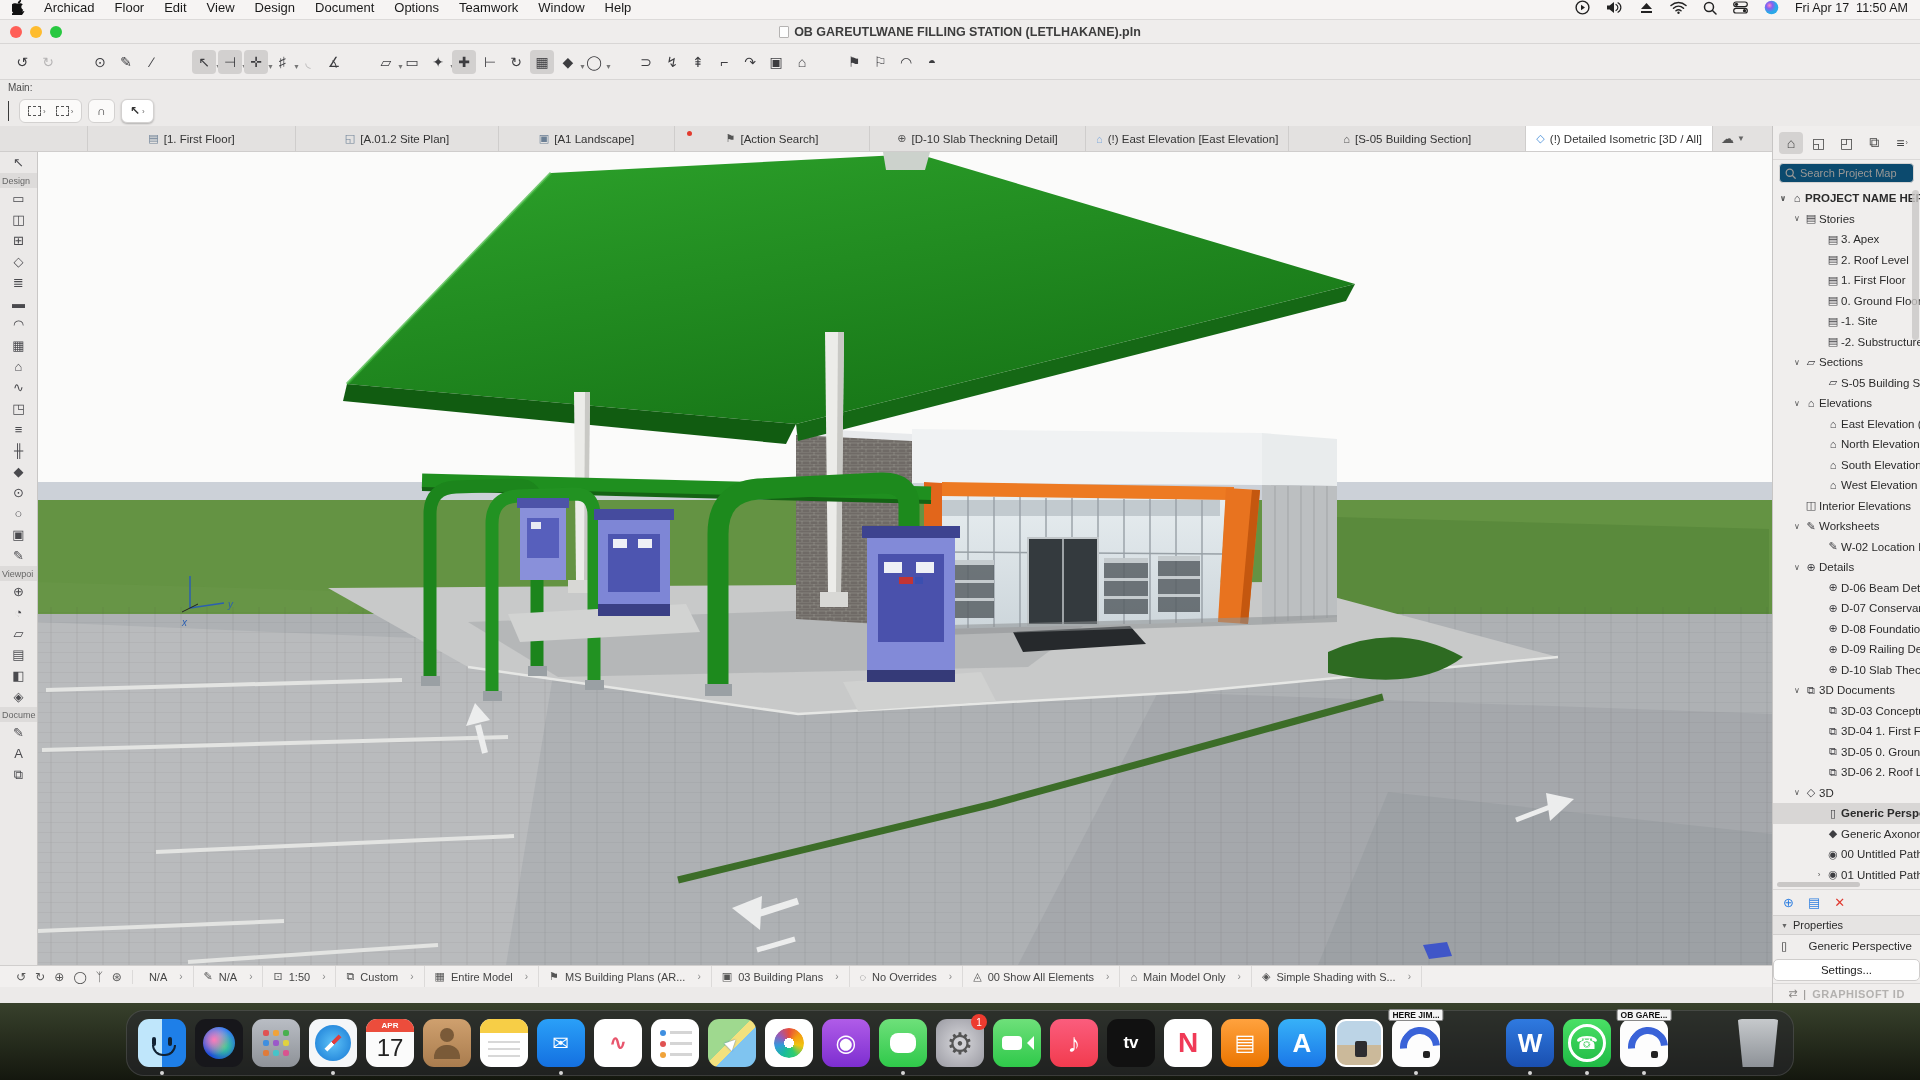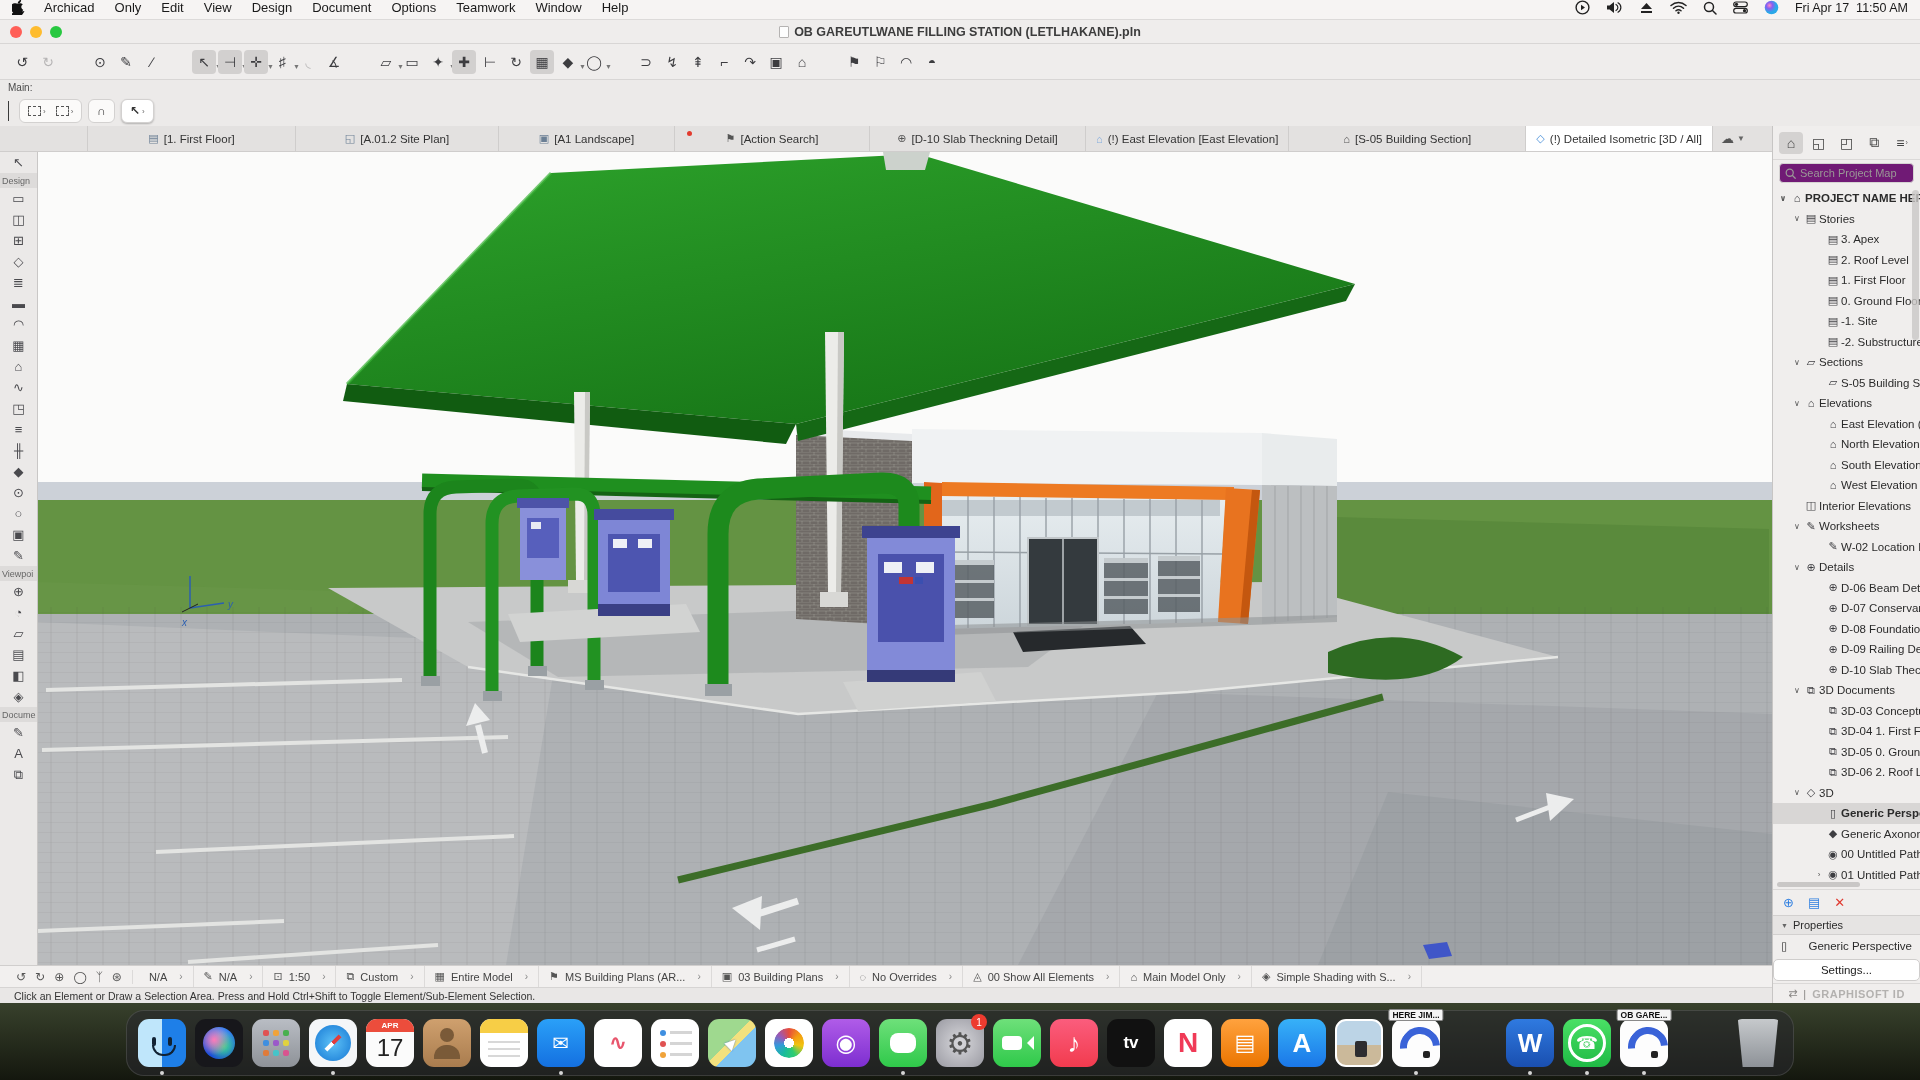--- a/index.html
+++ b/index.html
@@ -97,21 +97,21 @@
   
   .sidebar { width:148px; background:#f0eeed; border-left:1px solid #c7c5c4; display:flex;
     flex-direction:column; font-size:11.5px; color:#2b2b2b; }
   .nav-head { height:34px; display:flex; align-items:center; gap:4px; padding:0 6px;
     border-bottom:1px solid #dbd9d8; }
   .nav-ico { width:24px; height:22px; display:flex; align-items:center; justify-content:center;
     font-size:14px; color:#444; border-radius:4px; }
   .nav-ico.sel { background:#d4d2d1; }
   .nav-ico .chev { font-size:7px; color:#666; margin-left:1px; }
   .nav-search { height:26px; padding:3px 6px; }
-  .nav-search .box { height:20px; background:#701a75; border:1px solid #d5d3d2; border-radius:4px;
+  .nav-search .box { height:20px; background:#0c4a6e; border:1px solid #d5d3d2; border-radius:4px;
     display:flex; align-items:center; gap:4px; padding:0 5px; color:#9a9896; font-size:11px; }
   .tree { flex:1; overflow:hidden; position:relative; padding-top:2px; }
   .trow { height:20.5px; display:flex; align-items:center; white-space:nowrap; overflow:hidden; }
   .trow .exp { width:12px; text-align:center; font-size:8px; color:#555; flex:none; }
   .trow .ticon { width:16px; text-align:center; font-size:11px; color:#3e3e42; flex:none; }
   .trow .tl { overflow:hidden; }
   .trow.lvl0 { padding-left:4px; font-weight:bold; }
   .trow.lvl1 { padding-left:18px; }
   .trow.lvl2 { padding-left:40px; }
   .trow.sel { background:#d8d6d5; font-weight:bold; }
@@ -221,21 +221,21 @@
 <div class="menubar">
   <span class="apple">
     <svg width="13" height="15" viewBox="0 0 13 15">
         <path fill="#111" d="M9.1 0c.1 1-.3 1.9-.9 2.6-.6.7-1.6 1.2-2.5 1.1-.1-.9.4-1.9.9-2.5C7.2.5 8.3 0 9.1 0zM12.4 11c-.4 1-.6 1.4-1.2 2.3-.8 1.2-1.9 2.6-3.2 2.6-1.2 0-1.5-.8-3.1-.8-1.6 0-2 .8-3.1.8C.5 15.9-.6 14.6-1.4 13.4"></path>
         <path fill="#111" d="M6.4 4.1c1 0 2 .6 2.7.6.7 0 1.9-.7 3.2-.6.5 0 2 .2 3 1.6-2.6 1.5-2.2 5.2.5 6.2-.4 1-.6 1.4-1.1 2.3-.8 1.2-1.7 2.5-3 2.5-1.2 0-1.6-.8-3.1-.8s-2 .8-3.1.8c-1.3 0-2.3-1.4-3.1-2.6C.7 11.6.2 7.6 2 5.6c.9-1 2.2-1.5 3.3-1.5z" transform="translate(-1.8 -.1) scale(.82)"></path>
       </svg>
   </span>
 
     <span class="mitem">Archicad</span>
 
-    <span class="mitem">Only</span>
+    <span class="mitem">Floor</span>
 
     <span class="mitem">Edit</span>
 
     <span class="mitem">View</span>
 
     <span class="mitem">Design</span>
 
     <span class="mitem">Document</span>
 
     <span class="mitem">Options</span>
@@ -1014,23 +1014,20 @@
           </span>
 
           <span class="qfield">
             <span class="qi">◈</span>
             <span>Simple Shading with S...</span>
             <span class="chev">›</span>
           </span>
 
       </div>
 
-      <div class="statusbar">
-        <span>Click an Element or Draw a Selection Area. Press and Hold Ctrl+Shift to Toggle Element/Sub-Element Selection.</span>
-      </div>
     </div>
 
     <div class="sidebar">
       <div class="nav-head">
 
           <span class="nav-ico sel">
             <span>⌂</span>
 
           </span>
 

